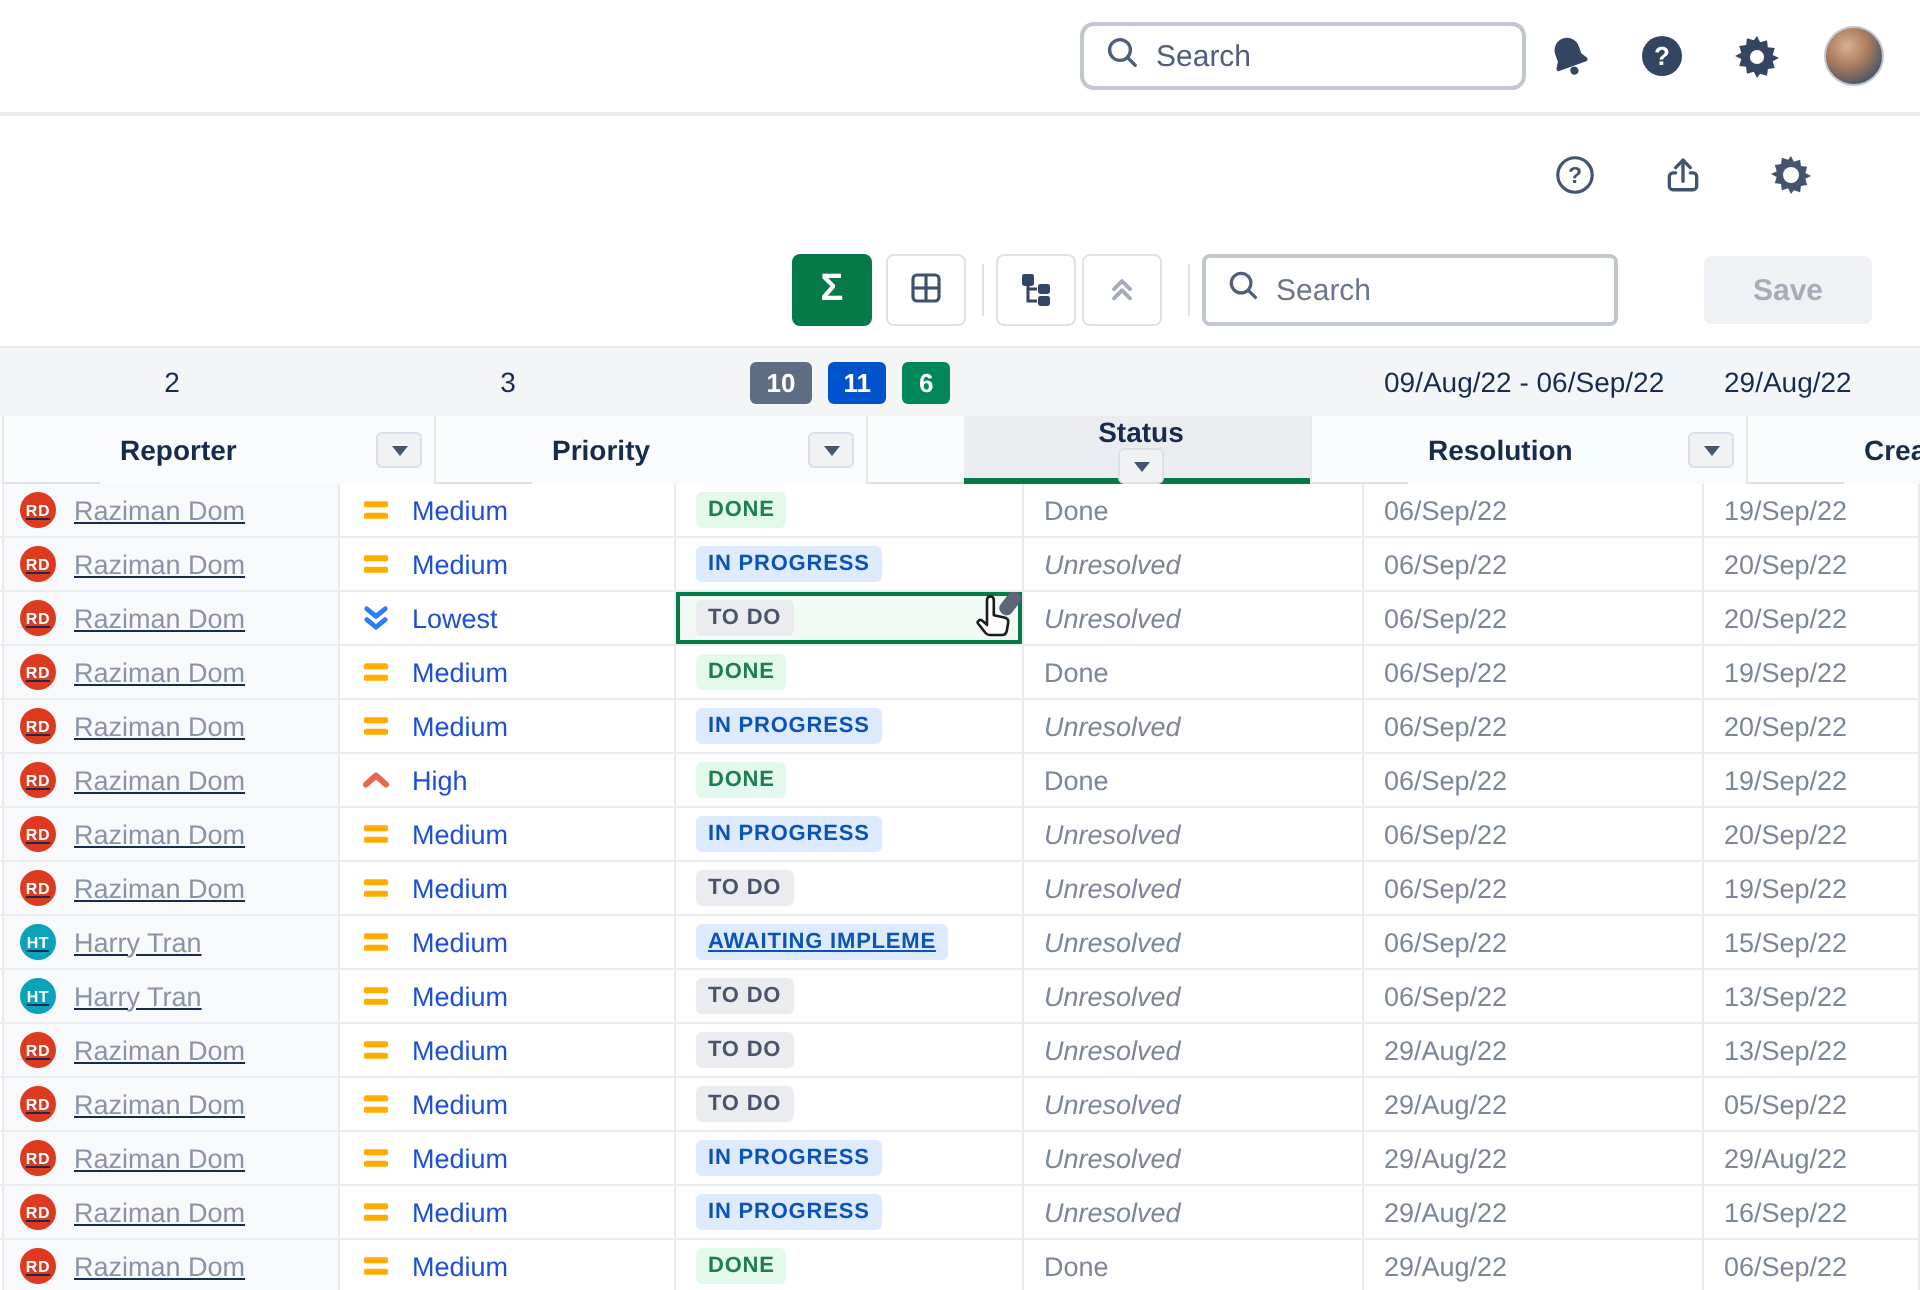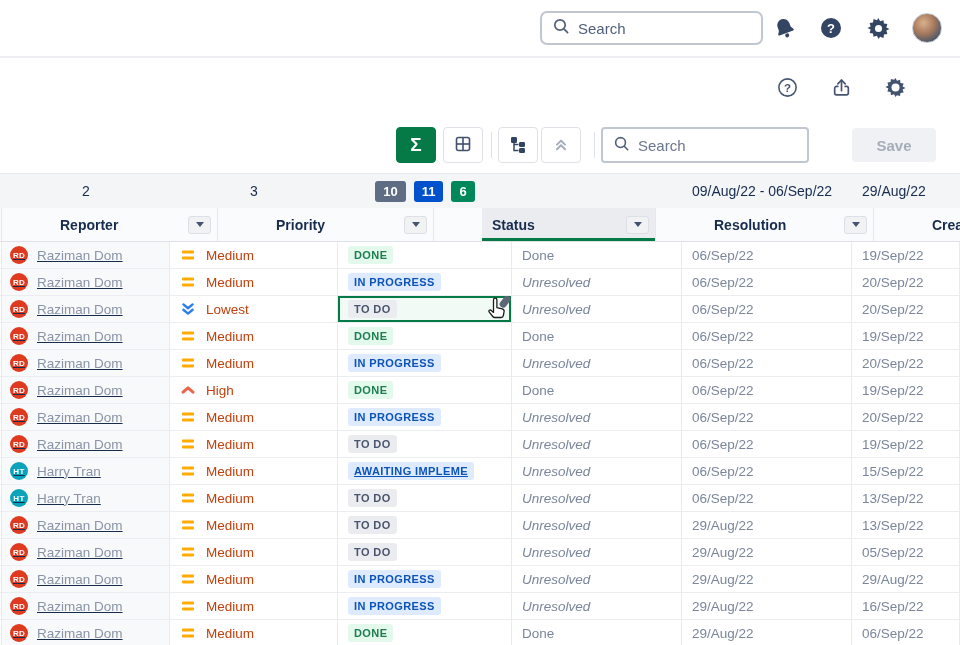--- a/index.html
+++ b/index.html
@@ -58,41 +58,41 @@
   .sc-center { justify-content:center; }
   .sc-left { padding-left:10px; }
   .badge-group { justify-content:center; gap:8px; }
   .count-badge { color:#fff; font-weight:bold; font-size:13px; padding:2px 8px;
     border-radius:3px; line-height:17px; }
 
   .header-row { height:34px; background:#FAFBFC; border-bottom:1px solid #DFE1E6;gap:48px; }
   .header-cell { display:flex; align-items:center; justify-content:space-between;
     padding:0 6px 0 10px; font-weight:bold; font-size:14px; color:#172B4D;
     border-right:1px solid #E6E8EC; background:#FAFBFC; cursor:pointer; }
-  .header-cell.selected { background:#EBECF0; box-shadow:inset 0 -3px 0 #067A46; }
+  .header-cell.selected { background:#EBECF0; box-shadow:inset 0 -3px 0 #067A46;flex-direction:column; }
   .hdr-gutter { background:#FAFBFC; border-right:1px solid #E6E8EC; }
   .filter-btn { width:23px; height:18px; background:#F1F2F4; border:1px solid #DCDFE4;
     border-radius:3px; display:flex; align-items:center; justify-content:center;
     cursor:pointer; }
   .caret-down { width:0; height:0; border-left:4px solid transparent;
     border-right:4px solid transparent; border-top:5px solid #44546F; }
 
   .data-row { height:27px; background:#fff; }
   .cell { display:flex; align-items:center; padding:0 10px; font-size:13.5px;
     border-right:1px solid #E9EBEF; border-bottom:1px solid #ECEDF1;
     overflow:hidden; white-space:nowrap; background:#fff; position:relative; }
   .row-gutter { background:#fff; border-right:1px solid #E9EBEF;
     border-bottom:1px solid #ECEDF1; }
   .reporter-cell { background:#F8F9FB; padding-left:8px;text-decoration:underline; }
   .avatar { width:18px; height:18px; border-radius:50%; color:#fff; font-size:8px;
     font-weight:bold; display:flex; align-items:center; justify-content:center;
     margin-right:9px; flex:none; letter-spacing:.3px; }
   .reporter-name { color:#8A94A6; }
   .pri-icon { margin-right:10px; display:flex; align-items:center; flex:none; }
-  .pri-label { color:#c2410c; }
+  .pri-label { color:#1d4ed8; }
   .status-badge { font-size:11px; font-weight:bold; letter-spacing:.4px;
     padding:3px 6px; border-radius:3px; white-space:nowrap; }
   .cell.cell-selected { box-shadow:inset 0 0 0 2px #067A46; background:#F2FAF5;
     z-index:2; }
   .muted { color:#7A869A; }
   .italic { font-style:italic; }
 
   .cursor-overlay { position:absolute; right:-4px; top:-2px; z-index:5;
     pointer-events:none; }
 </style>

